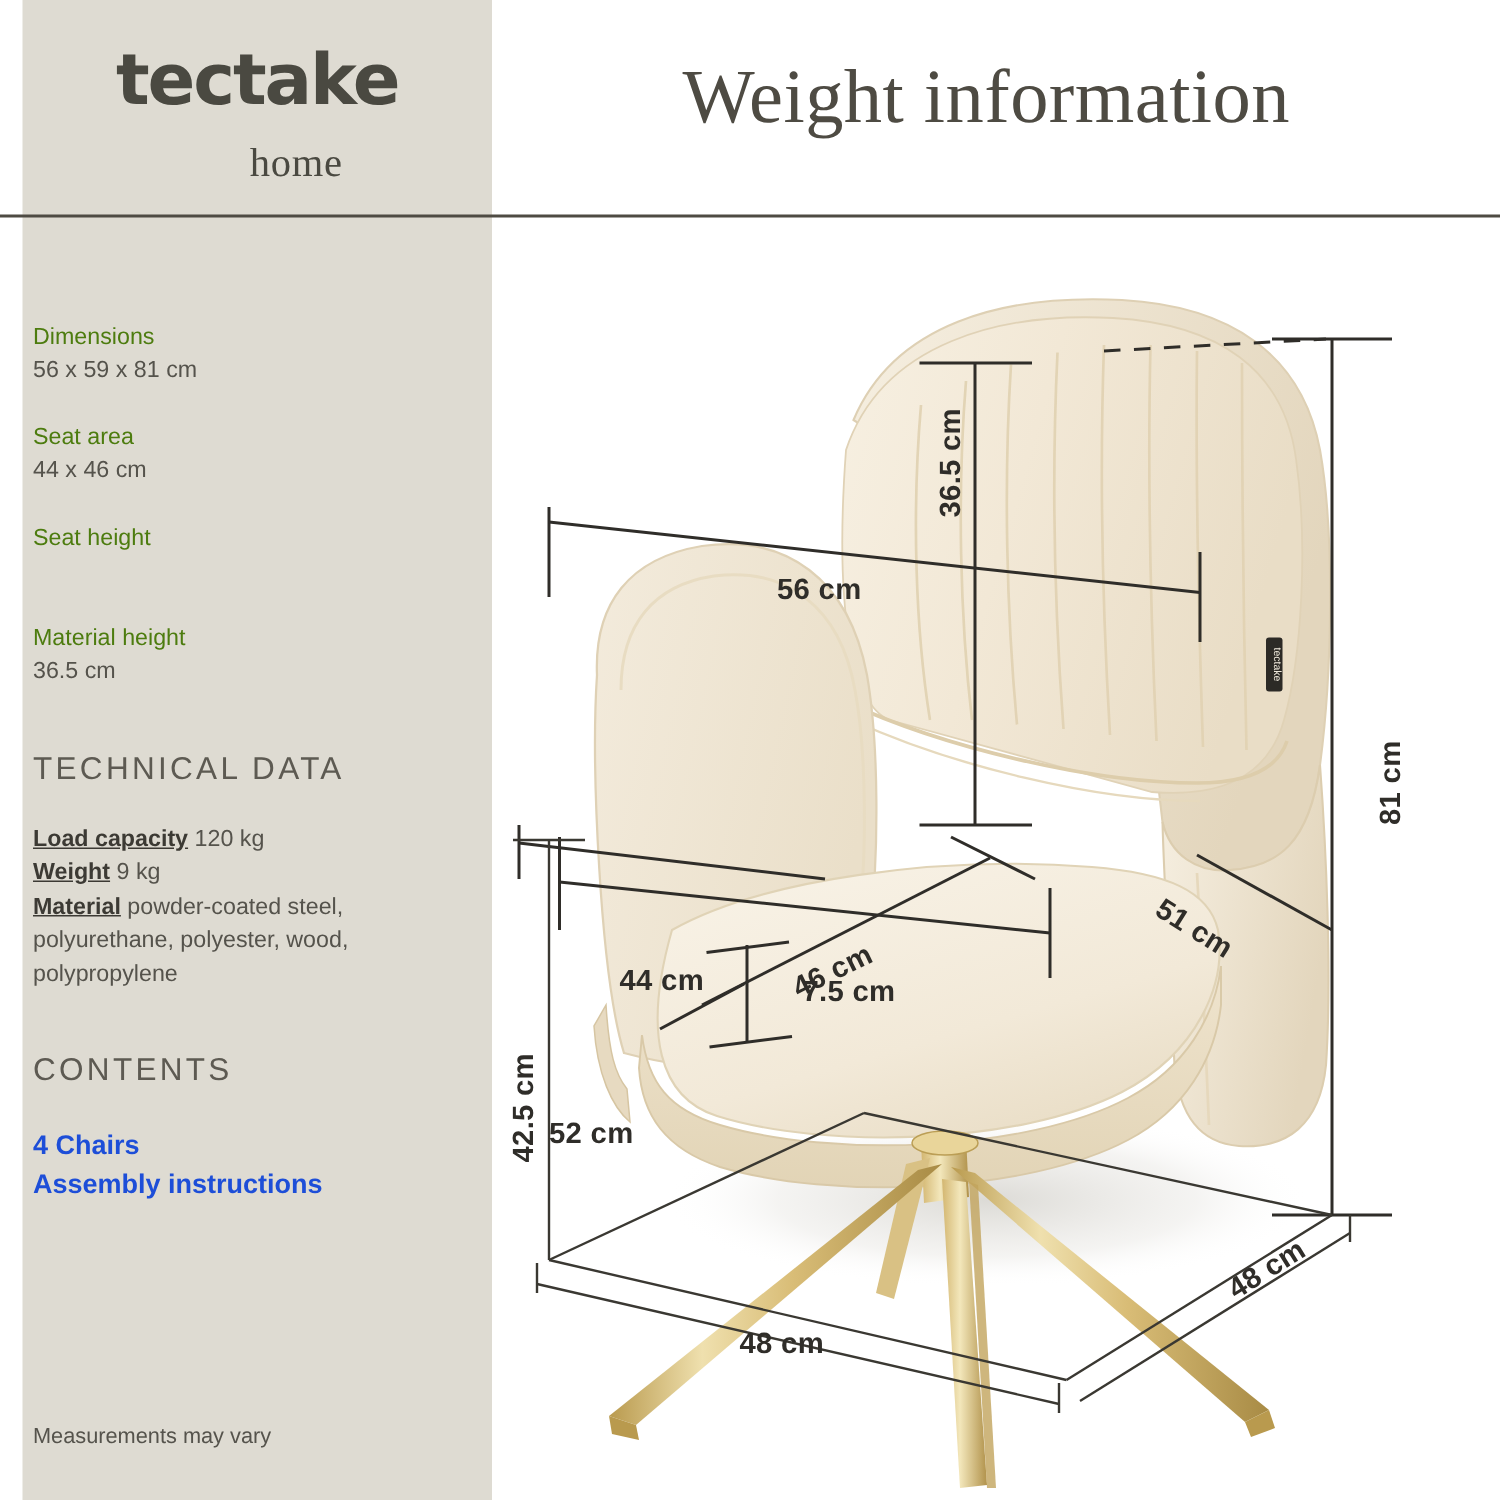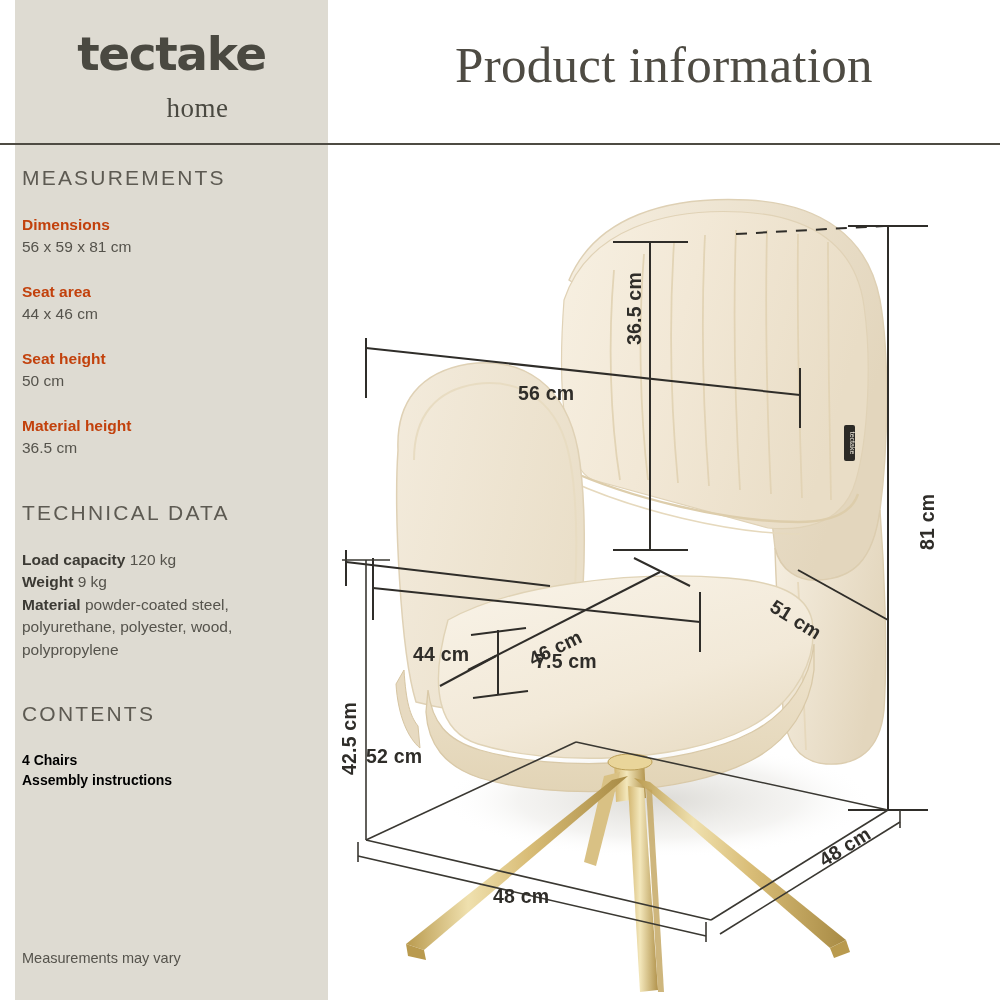--- a/index.html
+++ b/index.html
@@ -54,43 +54,44 @@
   }
   .sec-head {
     font-size: 21px;
     font-weight: 400;
     letter-spacing: 2.2px;
     color: #5d5a52;
     white-space: nowrap;
   }
   .spec-label {
     font-size: 15.5px;
-    font-weight: 700;
-    color: #c2410c;
+    font-weight: 400;
+    color: #4d7c0f;
     line-height: 1.45;
   }
   .spec-value {
     font-size: 15.5px;
     font-weight: 400;
     color: #55534c;
     line-height: 1.45;
   }
   .spec-row {
     font-size: 15.5px;
     color: #55534c;
     line-height: 1.45;
   }
   .spec-row b {
     font-weight: 700;
     color: #3c3a34;
+    text-decoration: underline;
   }
   .contents-line {
-    font-size: 14px;
+    font-size: 18px;
     font-weight: 700;
-    color: #000000;
+    color: #1d4ed8;
     line-height: 1.45;
   }
   #footnote {
     position: absolute;
     left: 7px; top: 950px;
     font-size: 14.5px;
     color: #55534c;
   }
 
   
@@ -134,35 +135,31 @@
 
 <div id="page">
 
   <div id="sidebar">
 
     <div id="logo-block">
       <div class="logo-main">tectake</div>
       <div class="logo-sub">home</div>
     </div>
 
-    <div class="sb-section" style="top:166px">
-      <div class="sec-head">MEASUREMENTS</div>
-    </div>
 
     <div class="sb-section" style="top:214px">
       <div class="spec-label">Dimensions</div>
       <div class="spec-value">56 x 59 x 81 cm</div>
     </div>
     <div class="sb-section" style="top:281px">
       <div class="spec-label">Seat area</div>
       <div class="spec-value">44 x 46 cm</div>
     </div>
     <div class="sb-section" style="top:348px">
       <div class="spec-label">Seat height</div>
-      <div class="spec-value">50 cm</div>
     </div>
     <div class="sb-section" style="top:415px">
       <div class="spec-label">Material height</div>
       <div class="spec-value">36.5 cm</div>
     </div>
 
     <div class="sb-section" style="top:501px">
       <div class="sec-head">TECHNICAL DATA</div>
     </div>
     <div class="sb-section" style="top:549px">
@@ -186,21 +183,21 @@
       <div class="sec-head">CONTENTS</div>
     </div>
     <div class="sb-section" style="top:750px">
       <div class="contents-line">4 Chairs</div>
       <div class="contents-line">Assembly instructions</div>
     </div>
 
     <div id="footnote">Measurements may vary</div>
   </div>
 
-  <div id="title">Product information</div>
+  <div id="title">Weight information</div>
   <div id="divider"></div>
 
   <div id="stage">
     <svg width="672" height="850" viewBox="0 0 672 850">
       <defs>
         <linearGradient id="gBack" x1="0" y1="0" x2="1" y2="0.3">
           <stop offset="0" stop-color="#f7f0e2"></stop>
           <stop offset="0.45" stop-color="#f2e8d6"></stop>
           <stop offset="1" stop-color="#e9ddc6"></stop>
         </linearGradient>

